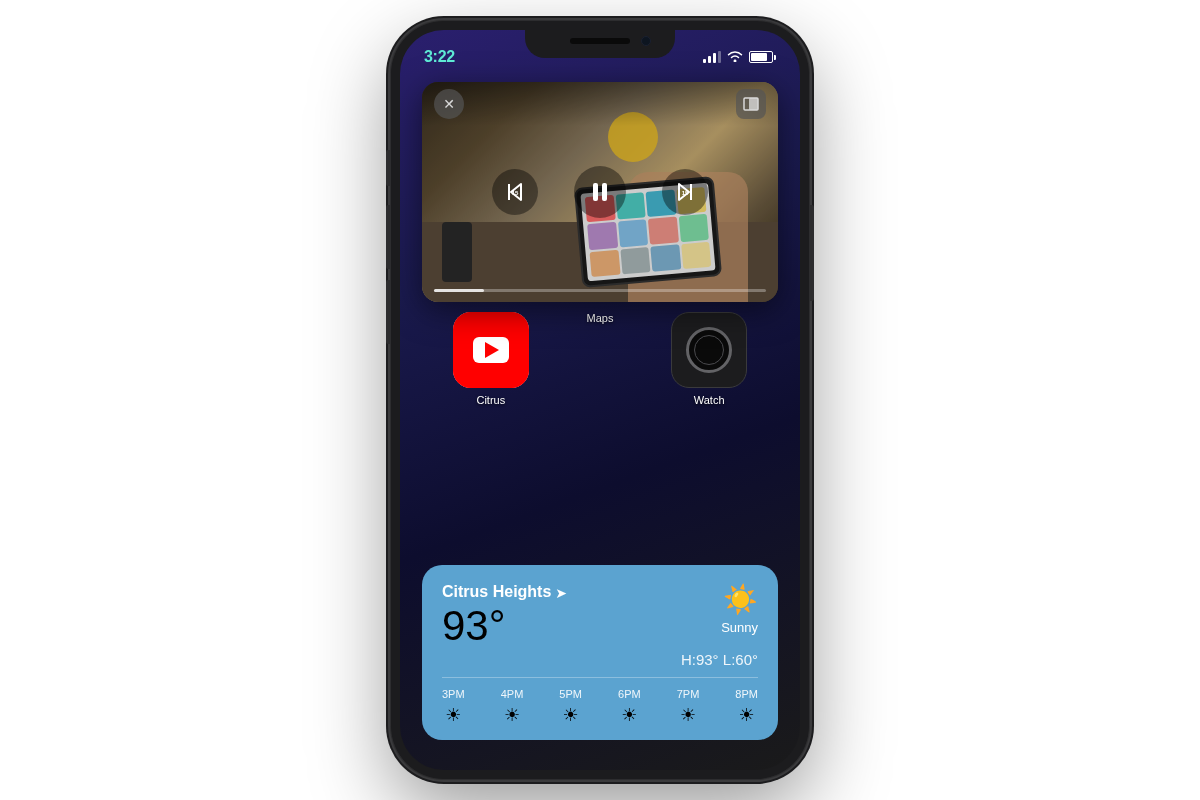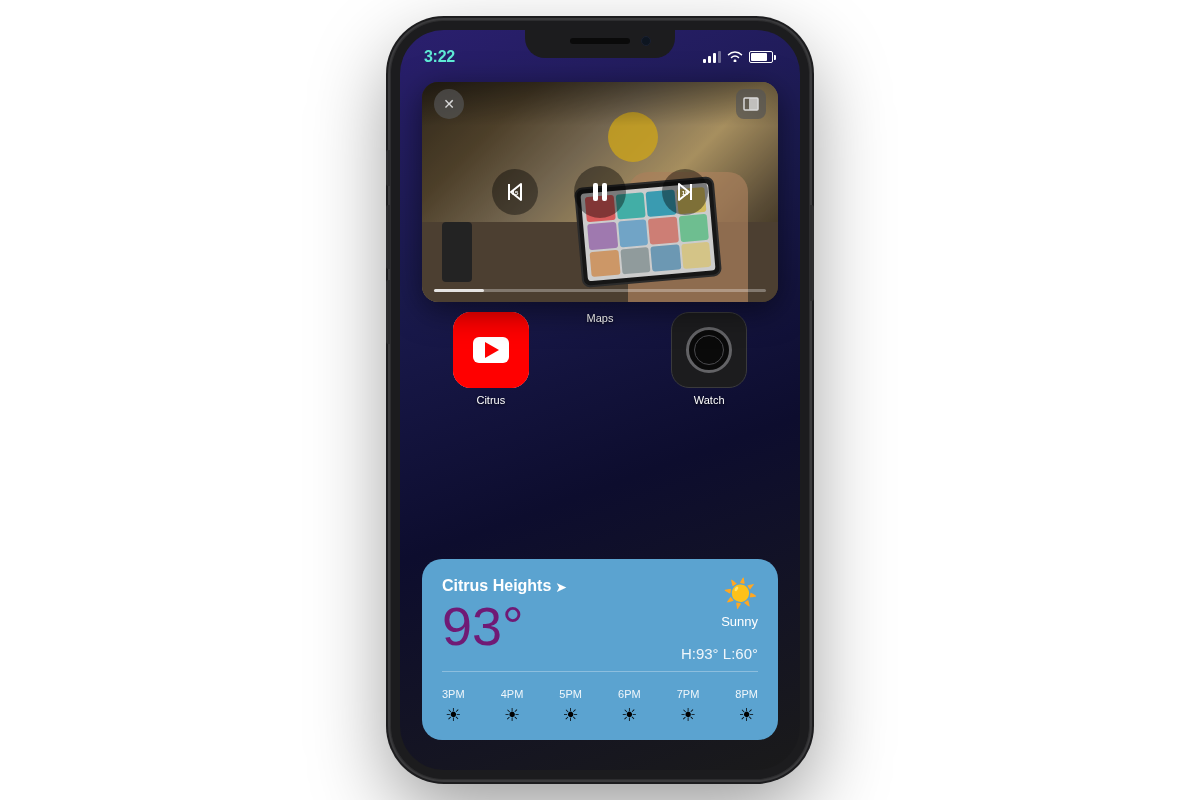--- a/index.html
+++ b/index.html
@@ -524,23 +524,23 @@
       color: white;
     }
     .weather-arrow {
       font-size: 14px;
       color: white;
     }
     .weather-sun-large {
       font-size: 28px;
     }
     .weather-temp {
-      font-size: 54px;
+      font-size: 42px;
       font-weight: 200;
-      color: #701a75;
+      color: #000000;
       line-height: 1;
       margin-top: 4px;
     }
     .weather-condition {
       text-align: right;
       margin-top: 4px;
     }
     .weather-sunny-text {
       font-size: 13px;
       color: white;
@@ -548,21 +548,21 @@
     }
     .weather-hl {
       font-size: 15px;
       color: rgba(255,255,255,0.9);
       margin-top: 16px;
     }
     .weather-hourly {
       display: flex;
       justify-content: space-between;
       margin-top: 14px;
-      padding-top: 16px;
+      padding-top: 10px;
       border-top: 1px solid rgba(255,255,255,0.3);
     }
     .weather-hour {
       display: flex;
       flex-direction: column;
       align-items: center;
       gap: 4px;
     }
     .weather-hour-label {
       font-size: 11px;

